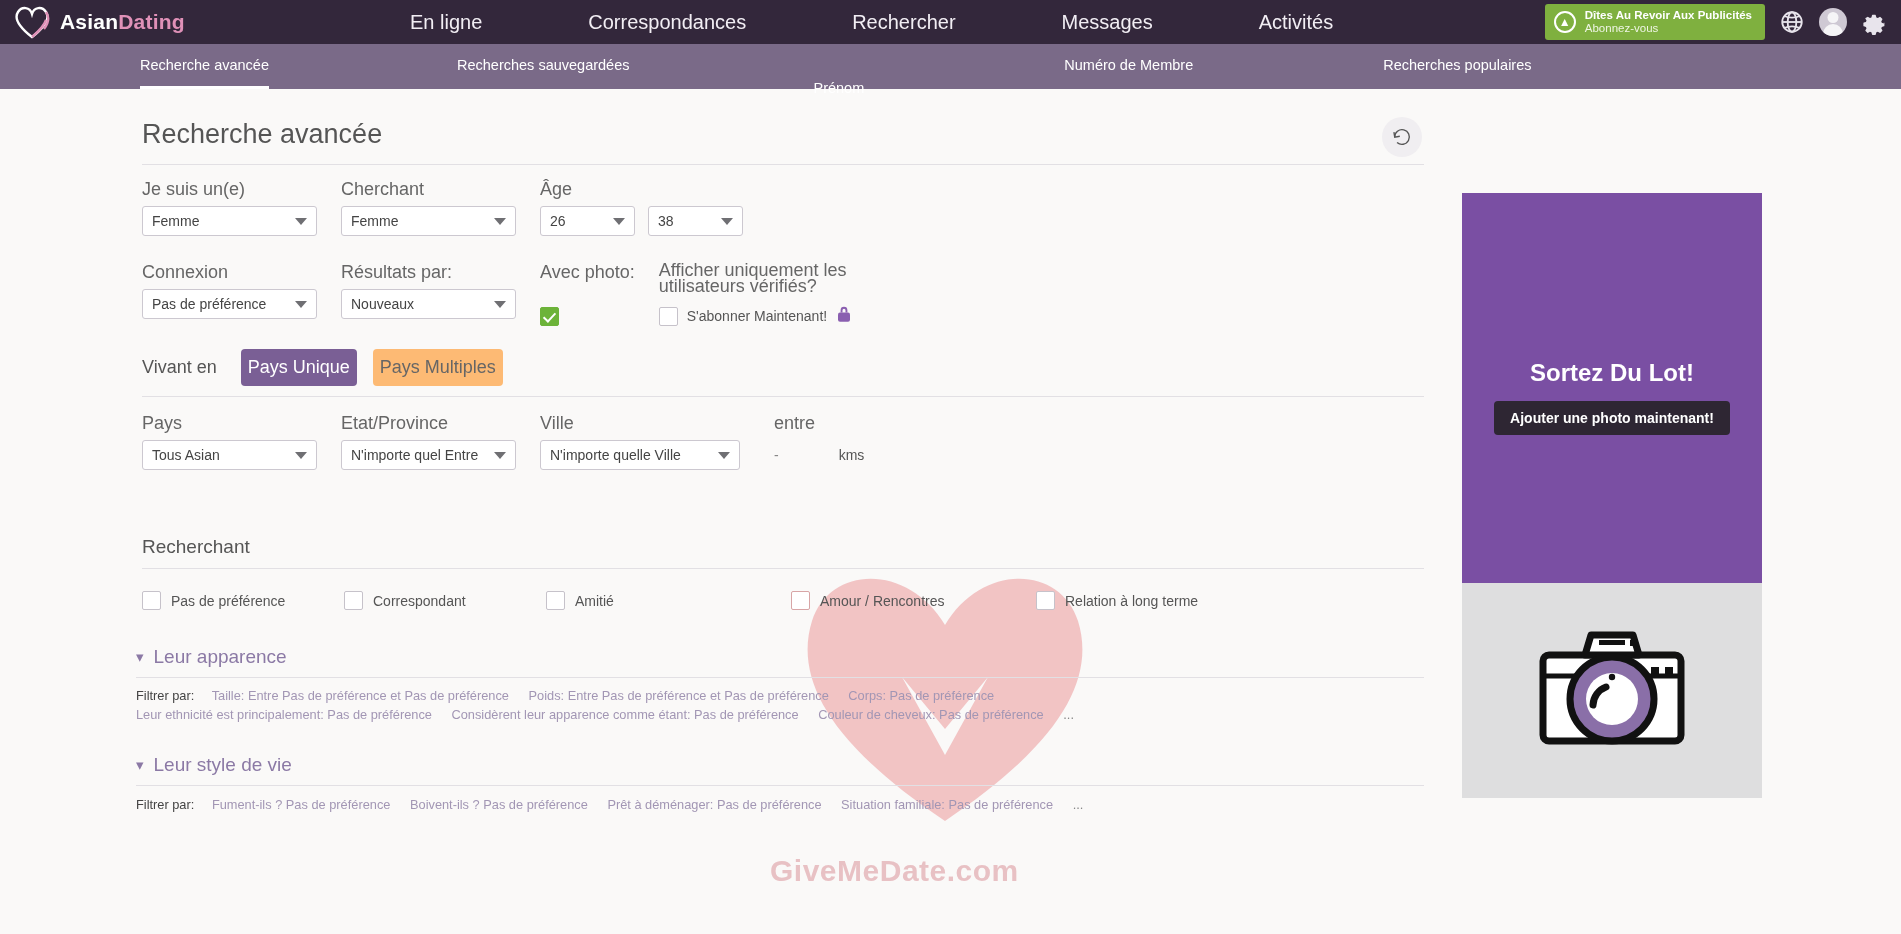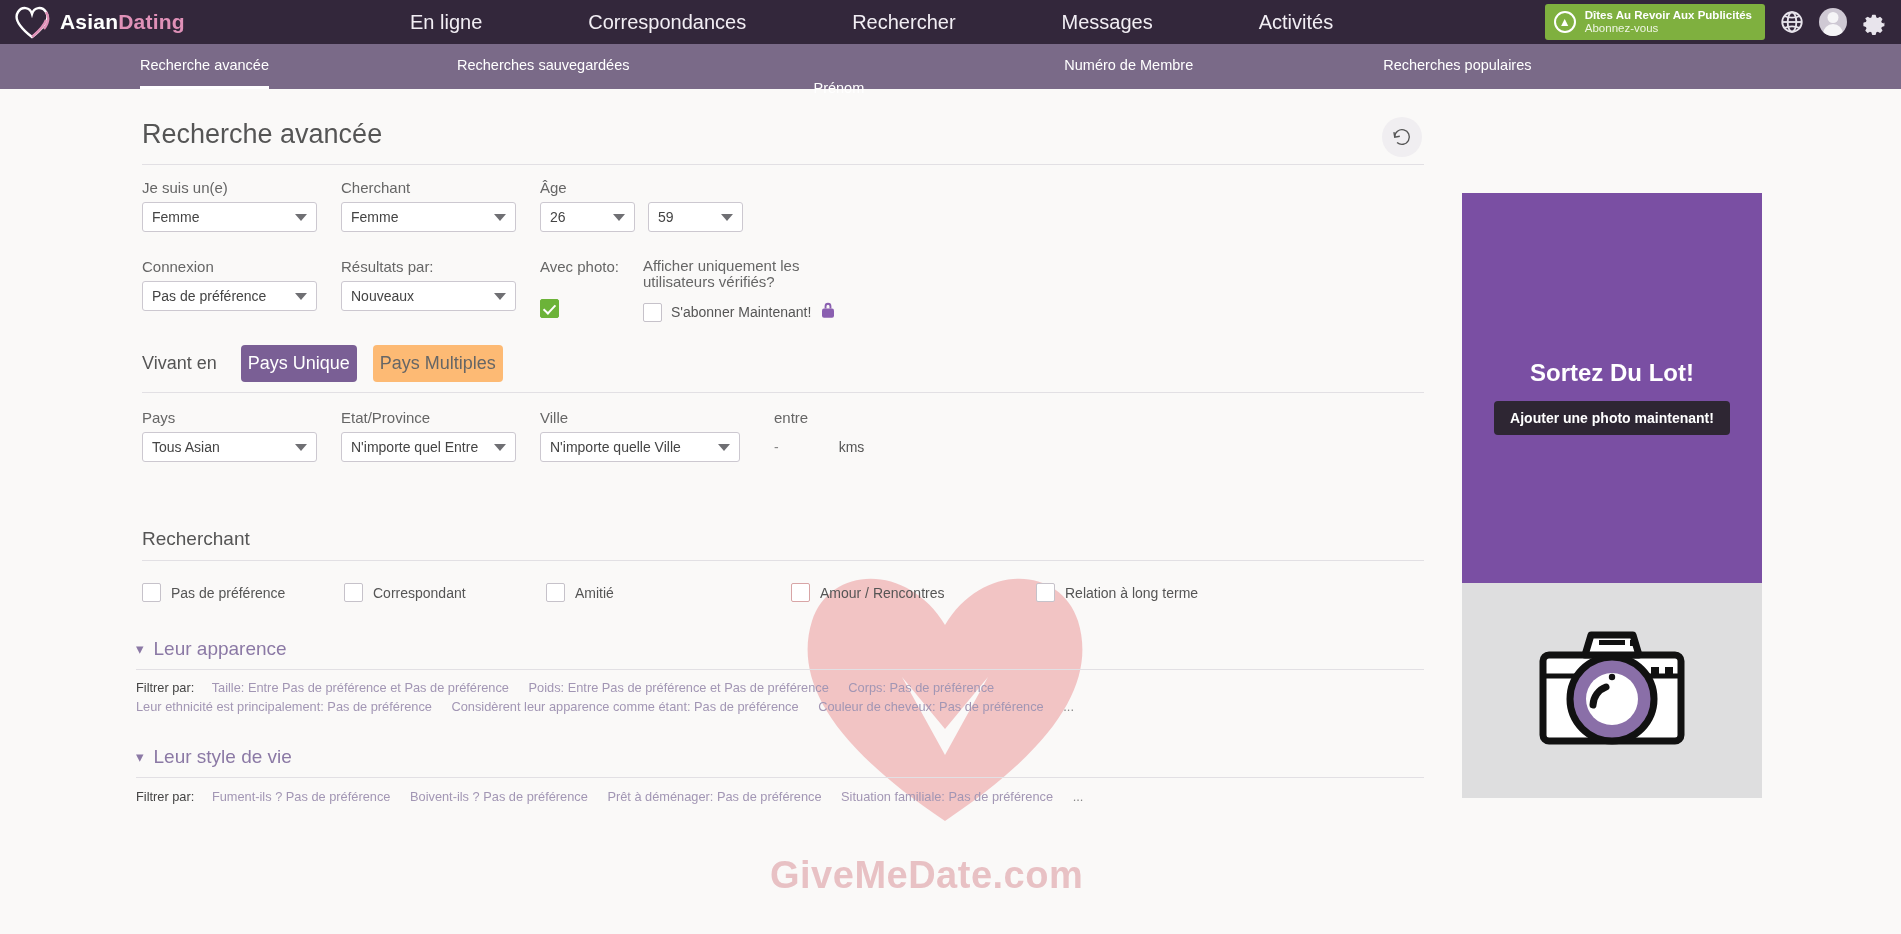--- a/index.html
+++ b/index.html
@@ -68,40 +68,40 @@
   }
   .subnav a.active { border-bottom-color: #ffffff; }
   
   .page { position: relative; height: 845px; }
   .watermark {
     position: absolute; left: 790px; top: 470px;
     width: 310px; height: 270px; pointer-events: none; z-index: 1;
   }
   .wm-text {
     position: absolute; left: 770px; top: 765px;
-    font-size: 38px; font-weight: bold; color: #e6b8bc;
+    font-size: 30px; font-weight: bold; color: #e6b8bc;
     letter-spacing: .5px; z-index: 2; pointer-events: none; opacity: .85;
   }
   .card {
     position: absolute; left: 112px; top: 0; width: 1350px;
     z-index: 3; background: transparent;
   }
   .card-head { position: relative; padding: 30px 0 14px 30px; }
   .card-title { font-size: 27px; color: #555; font-weight: normal; }
   .reset-btn {
     position: absolute; right: 40px; top: 28px;
     width: 40px; height: 40px; border-radius: 50%;
     background: #f0eef1; display: flex; align-items: center; justify-content: center;
     cursor: pointer;
   }
   .hr { height: 1px; background: #e2e0e4; margin: 0 38px 0 30px; }
   .hr2 { height: 1px; background: #e2e0e4; margin: 10px 38px 0 30px; }
   .frow { display: flex; padding: 14px 0 0 30px; }
   .fld { margin-right: 24px; }
-  .flabel { font-size: 15px; color: #666; margin-bottom: 6px; }
+  .flabel { font-size: 18px; color: #666; margin-bottom: 6px; }
   .sel {
     position: relative; background: #fff; border: 1px solid #ccc8d0;
     border-radius: 3px; height: 30px; display: flex; align-items: center;
     padding: 0 30px 0 9px; font-size: 14px; color: #444; cursor: pointer;
     white-space: nowrap; overflow: hidden;
   }
   .sel .car {
     position: absolute; right: 9px; top: 50%; margin-top: -3px;
     width: 0; height: 0; border-left: 6px solid transparent;
     border-right: 6px solid transparent; border-top: 7px solid #6f6f73;
@@ -255,21 +255,21 @@
         </div>
       </div>
       <div class="fld">
         <div class="flabel">Âge</div>
         <div style="display:flex; gap:13px;">
           <div class="sel w-age">
             <span>26</span>
             <i class="car"></i>
           </div>
           <div class="sel w-age">
-            <span>59</span>
+            <span>38</span>
             <i class="car"></i>
           </div>
         </div>
       </div>
     </div>
 
     <div class="frow" style="padding-top:26px;">
       <div class="fld">
         <div class="flabel">Connexion</div>
         <div class="sel w-gender">

